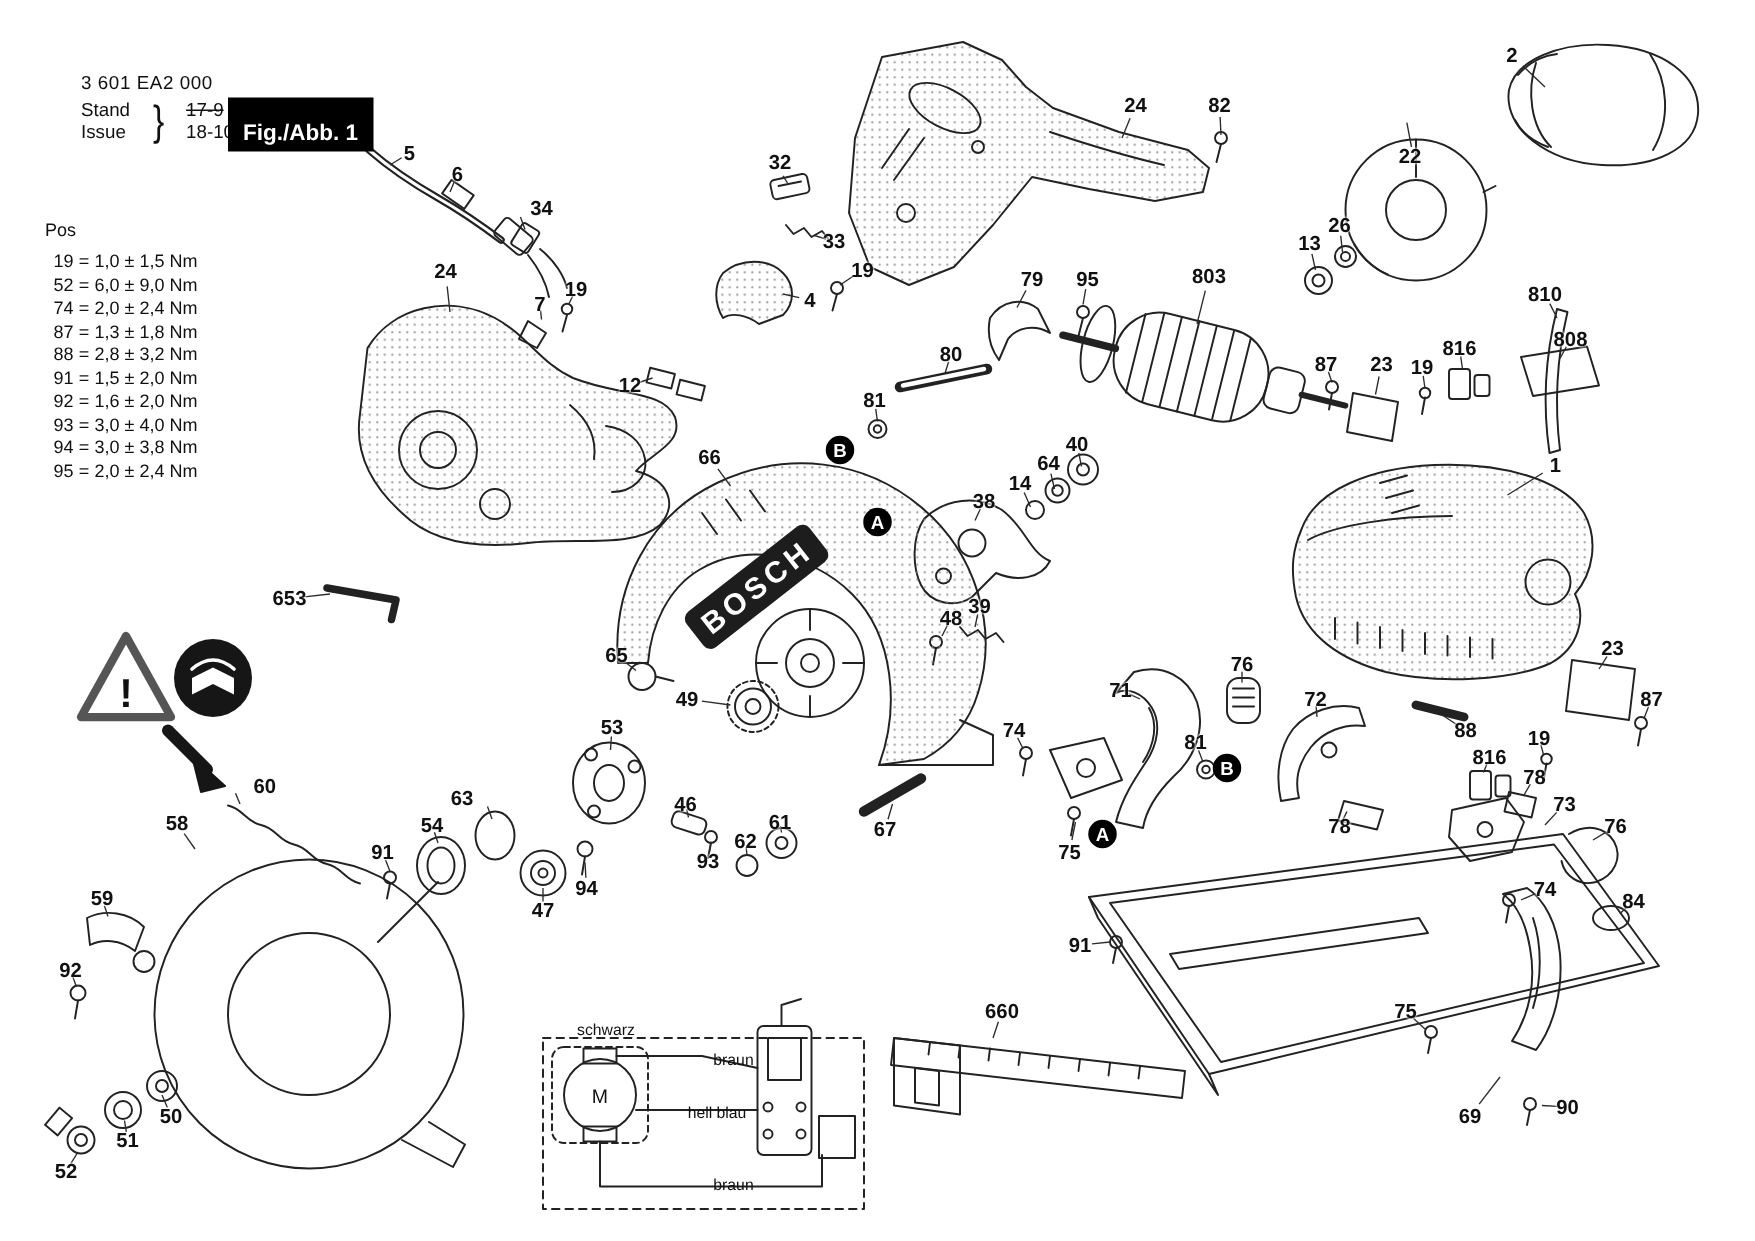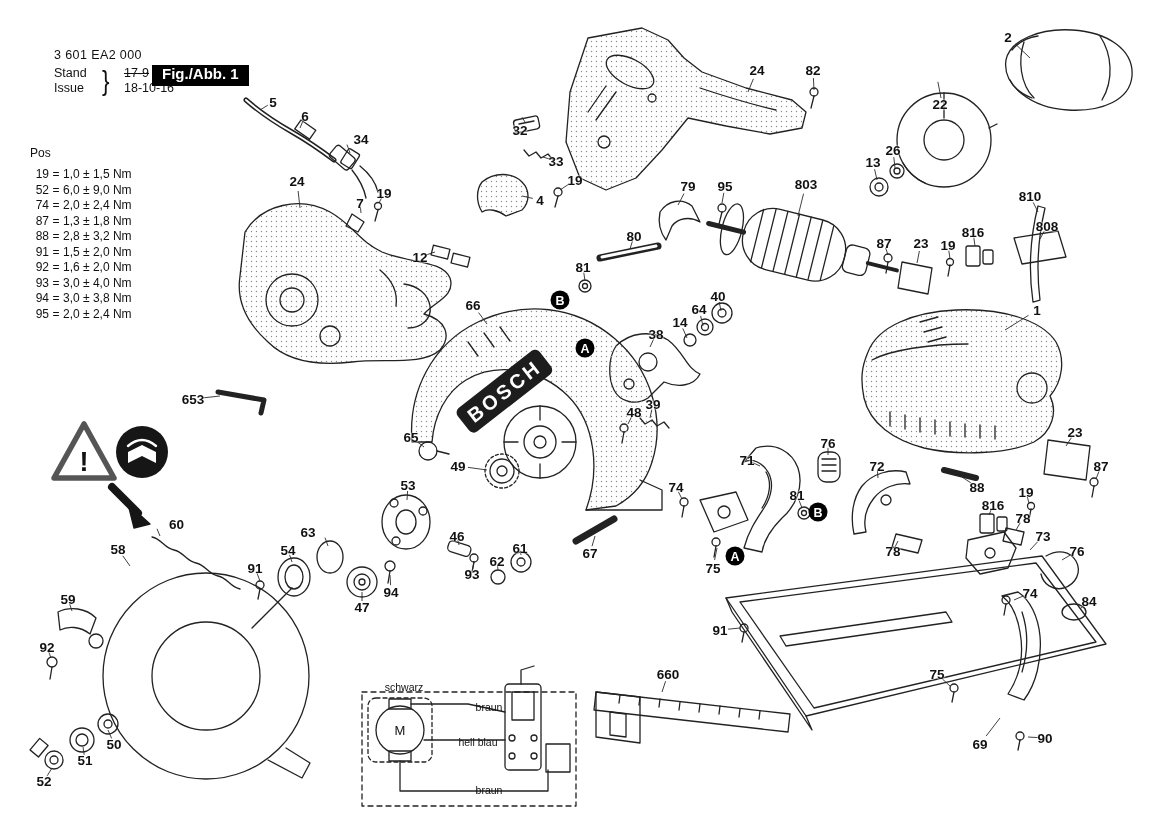--- a/index.html
+++ b/index.html
@@ -10,21 +10,21 @@
   #leader-layer line{stroke:#2b2b2b;stroke-width:0.9;}
   .callout{position:absolute;transform:translate(-50%,-50%);font-size:13.5px;font-weight:700;white-space:nowrap;text-shadow:0 0 2px #fff,0 0 2px #fff;}
   .marker{position:absolute;transform:translate(-50%,-50%);width:19px;height:19px;background:#000;color:#fff;border-radius:50%;font-size:12.5px;font-weight:700;display:flex;align-items:center;justify-content:center;}
   .wire-label{position:absolute;transform:translate(-50%,-50%);font-size:10.5px;white-space:nowrap;}
   #header{position:absolute;left:54px;top:48px;font-size:12.5px;line-height:15px;}
   #type-number{letter-spacing:0.4px;margin-bottom:3px;}
   .date-block{display:flex;align-items:center;gap:14px;}
   .brace{font-size:28px;font-weight:300;line-height:28px;transform:scaleX(0.8);}
   .date-col div{line-height:14.5px;}
   .strike{text-decoration:line-through;}
-  #fig-label{position:absolute;left:152px;top:65px;background:#000;color:#fff;font-size:15px;font-weight:700;padding:0 10px 4px;}
+  #fig-label{position:absolute;left:152px;top:65px;background:#000;color:#fff;font-size:15px;font-weight:700;padding:15px 10px 4px;}
   #torque{position:absolute;left:30px;top:142px;font-size:12px;}
   #torque-titles div{line-height:13.2px;}
   #torque .pos-label{margin-top:5px;margin-bottom:7px;line-height:13px;}
   .torque-row{line-height:15.5px;display:flex;}
   .t-pos{display:inline-block;width:19px;text-align:right;}
   .t-eq{display:inline-block;width:14px;text-align:center;}
   #footer-notes{position:absolute;left:770px;top:720px;font-size:12.5px;line-height:15.2px;}
   .bosch-text{font-family:"Liberation Sans",sans-serif;font-weight:700;font-size:20px;letter-spacing:3px;fill:#fff;stroke:none;text-anchor:middle;}
   .motor-m-text{font-size:13px;fill:#111;stroke:none;text-anchor:middle;}
   .excl-text{font-size:27px;font-weight:700;fill:#111;stroke:none;text-anchor:middle;}
@@ -404,21 +404,21 @@
       <line x1="1038.2" y1="737.6" x2="1028" y2="737"></line>
     </svg>
 
   <div id="callout-layer" class="layer">
       <div class="callout" style="left: 1008px; top: 37px;">2</div>
       <div class="callout" style="left: 757px; top: 70px;">24</div>
       <div class="callout" style="left: 813px; top: 70px;">82</div>
       <div class="callout" style="left: 940px; top: 72px; margin-top: 32px;">22</div>
       <div class="callout" style="left: 273px; top: 102px;">5</div>
       <div class="callout" style="left: 305px; top: 116px;">6</div>
-      <div class="callout" style="left: 520px; top: 130px;">32</div>
+      <div class="callout" style="left: 520px; top: 108px;">32</div>
       <div class="callout" style="left: 345px; top: 139px; margin-left: 16px;">34</div>
       <div class="callout" style="left: 556px; top: 161px;">33</div>
       <div class="callout" style="left: 893px; top: 150px;">26</div>
       <div class="callout" style="left: 873px; top: 162px;">13</div>
       <div class="callout" style="left: 575px; top: 180px;">19</div>
       <div class="callout" style="left: 688px; top: 186px;">79</div>
       <div class="callout" style="left: 725px; top: 186px;">95</div>
       <div class="callout" style="left: 806px; top: 184px;">803</div>
       <div class="callout" style="left: 1030px; top: 196px;">810</div>
       <div class="callout" style="left: 297px; top: 181px;">24</div>

